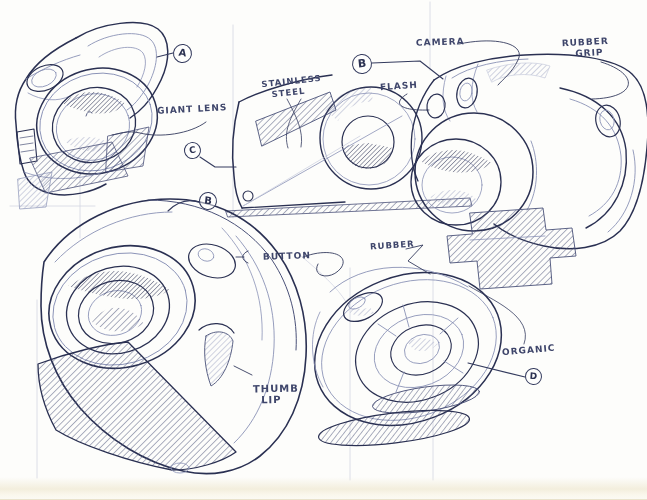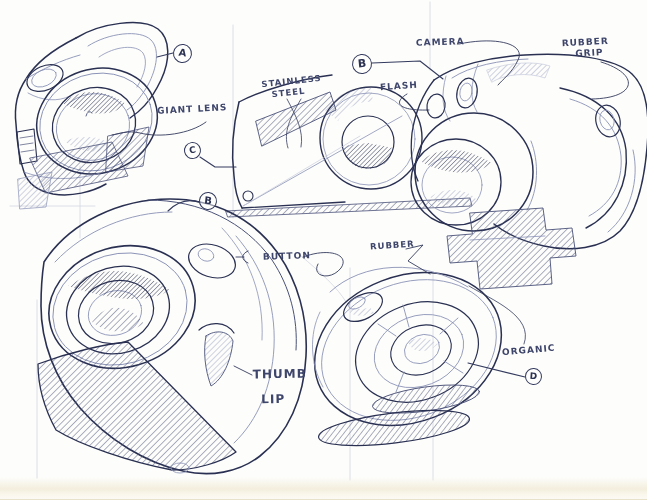--- a/index.html
+++ b/index.html
@@ -31,22 +31,22 @@
   #marker-d{left:525px;top:368px;width:17px;height:17px;font-size:9px;line-height:14px;transform:rotate(4deg);}
   #anno-giant-lens{left:157px;top:104px;transform:rotate(-3deg);}
   #anno-stainless-steel{left:262px;top:76px;transform:rotate(-6deg);font-size:8.5px;}
   #anno-stainless-steel .l2{margin-left:9px;}
   #anno-camera{left:416px;top:37px;transform:rotate(-2deg);}
   #anno-flash{left:380px;top:81px;transform:rotate(-4deg);}
   #anno-rubber-grip{left:562px;top:37px;transform:rotate(-3deg);}
   #anno-rubber-grip .l2{margin-left:13px;}
   #anno-button{left:263px;top:251px;transform:rotate(-2deg);}
   #anno-rubber{left:370px;top:240px;transform:rotate(-4deg);font-size:8.5px;}
-  #anno-thumb-lip{left:253px;top:369px;transform:rotate(-1deg);font-size:12px;}
-  #anno-thumb-lip .l2{margin-left:8px;margin-top:14px;}
+  #anno-thumb-lip{left:253px;top:383px;transform:rotate(-1deg);font-size:10px;}
+  #anno-thumb-lip .l2{margin-left:8px;}
   #anno-organic{left:502px;top:345px;transform:rotate(-5deg);}
 </style>
 </head>
 <body>
 
 <div id="page">
 
   <svg id="sketch-svg" width="647" height="500" viewBox="0 0 647 500">
     <defs>
       <pattern id="hatch" width="4.5" height="4.5" patternUnits="userSpaceOnUse" patternTransform="rotate(45)">

